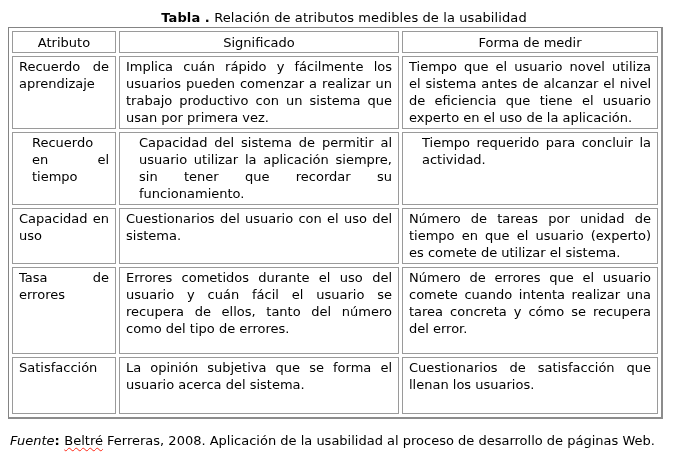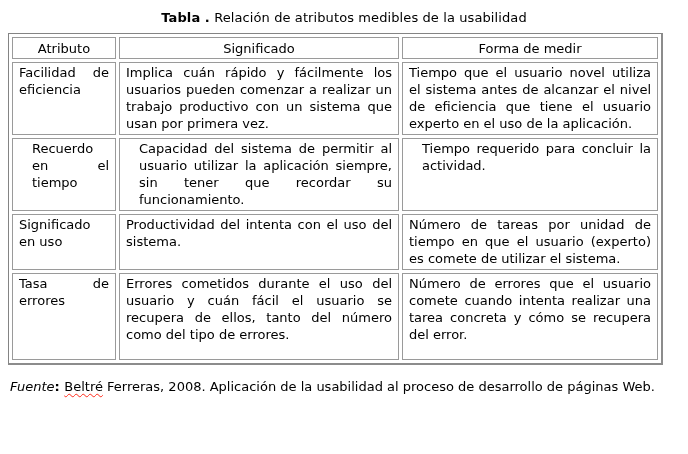--- a/index.html
+++ b/index.html
@@ -12,21 +12,21 @@
     width: 688px;
     height: 454px;
     background: #ffffff;
     font-family: "DejaVu Sans", "Liberation Sans", sans-serif;
     font-size: 13px;
     color: #000000;
     overflow: hidden;
   }
   .caption {
     text-align: center;
-    margin: 9px 0 7px 0;
+    margin: 9px 0 1px 0;
     line-height: 17px;
     letter-spacing: 0.1px;
   }
   .caption .bold { font-weight: bold; }
 
   table.attr-table {
     margin-left: 8px;
     width: 616px;
     table-layout: fixed;
     border-collapse: separate;
@@ -97,38 +97,43 @@
     </colgroup>
     <thead>
       <tr>
         <th>Atributo</th>
         <th>Significado</th>
         <th>Forma de medir</th>
       </tr>
     </thead>
     <tbody>
       <tr class="r1">
-        <td>Facilidad de eficiencia</td>
+        <td>Recuerdo de aprendizaje</td>
         <td>Implica cuán rápido y fácilmente los usuarios pueden comenzar a realizar un trabajo productivo con un sistema que usan por primera vez.</td>
         <td>Tiempo que el usuario novel utiliza el sistema antes de alcanzar el nivel de eficiencia que tiene el usuario experto en el uso de la aplicación.</td>
       </tr>
       <tr class="r2">
         <td>Recuerdo en el tiempo</td>
         <td>Capacidad del sistema de permitir al usuario utilizar la aplicación siempre, sin tener que recordar su funcionamiento.</td>
         <td>Tiempo requerido para concluir la actividad.</td>
       </tr>
       <tr class="r3">
-        <td>Significado en uso</td>
-        <td>Productividad del intenta con el uso del sistema.</td>
+        <td>Capacidad en uso</td>
+        <td>Cuestionarios del usuario con el uso del sistema.</td>
         <td>Número de tareas por unidad de tiempo en que el usuario (experto) es comete de utilizar el sistema.</td>
       </tr>
       <tr class="r4">
         <td>Tasa de errores</td>
         <td>Errores cometidos durante el uso del usuario y cuán fácil el usuario se recupera de ellos, tanto del número como del tipo de errores.</td>
         <td>Número de errores que el usuario comete cuando intenta realizar una tarea concreta y cómo se recupera del error.</td>
+      </tr>
+      <tr class="r5">
+        <td>Satisfacción</td>
+        <td>La opinión subjetiva que se forma el usuario acerca del sistema.</td>
+        <td>Cuestionarios de satisfacción que llenan los usuarios.</td>
       </tr>
     </tbody>
   </table>
 
   <div class="source">
     <span class="italic">Fuente</span><span class="boldc">: </span><span class="misspelled">Beltré</span><span> Ferreras, 2008.  Aplicación de la usabilidad al proceso de desarrollo de páginas Web.</span>
   </div>
 
 </div>
 

